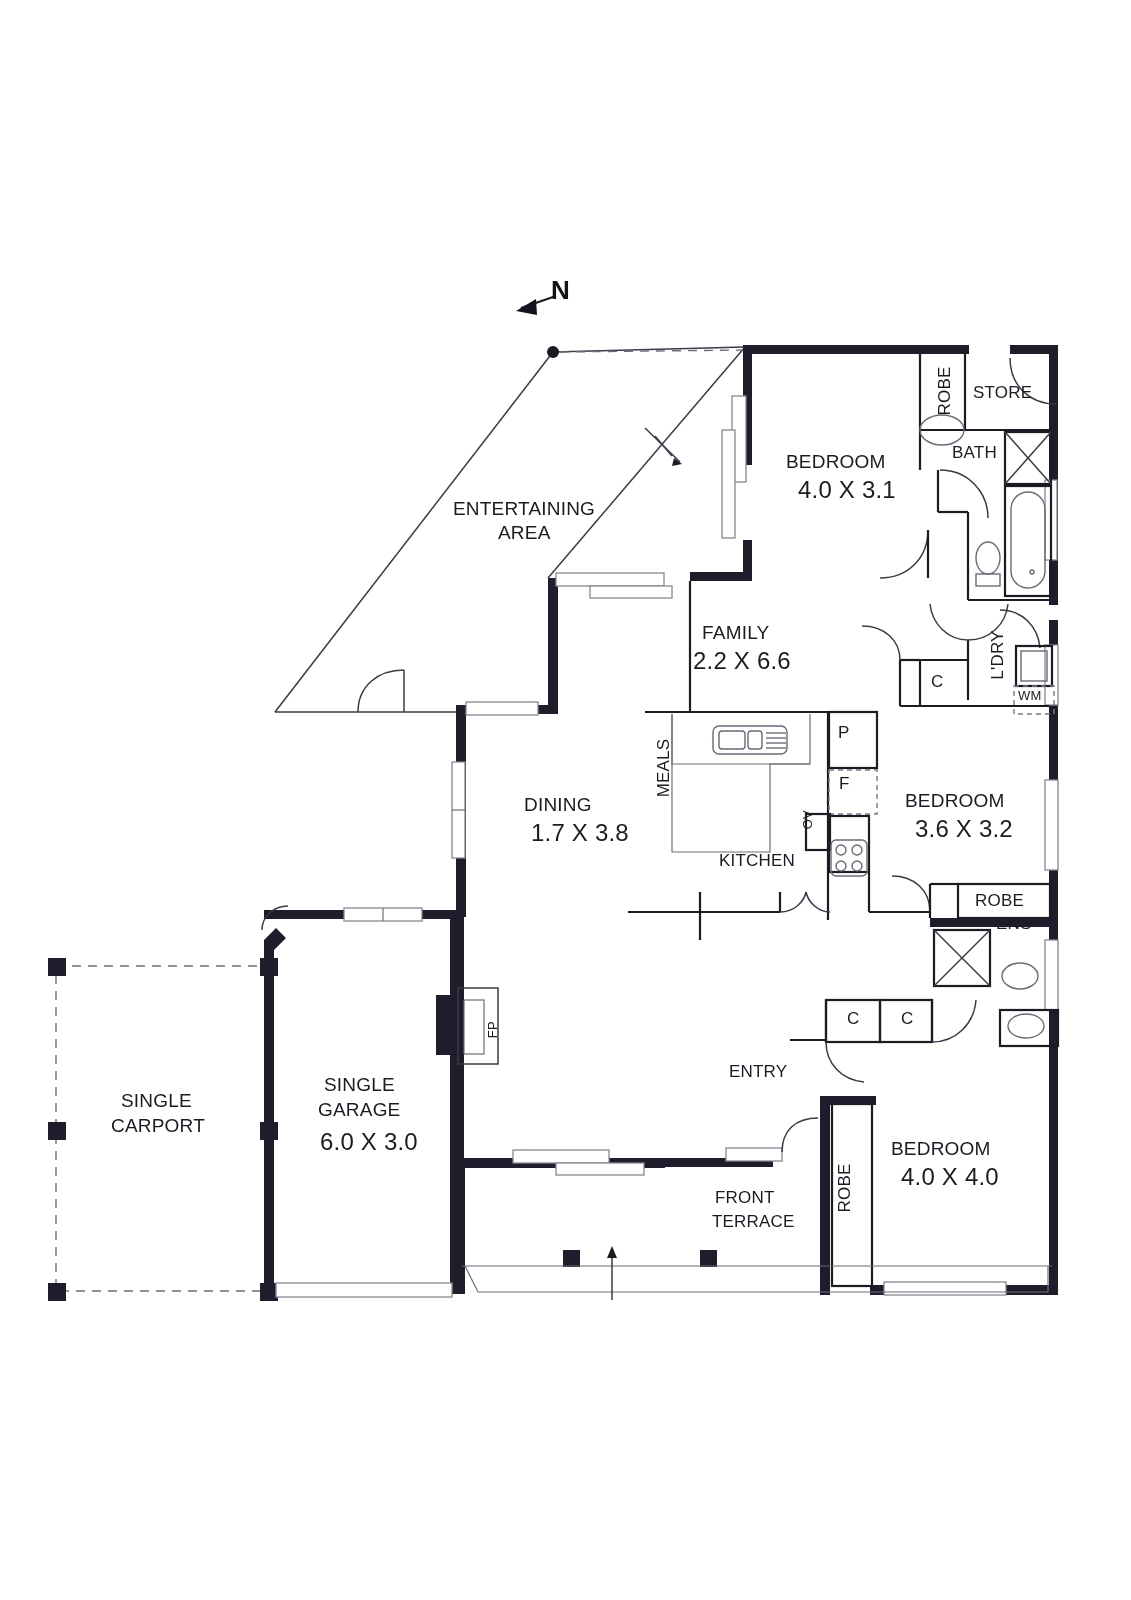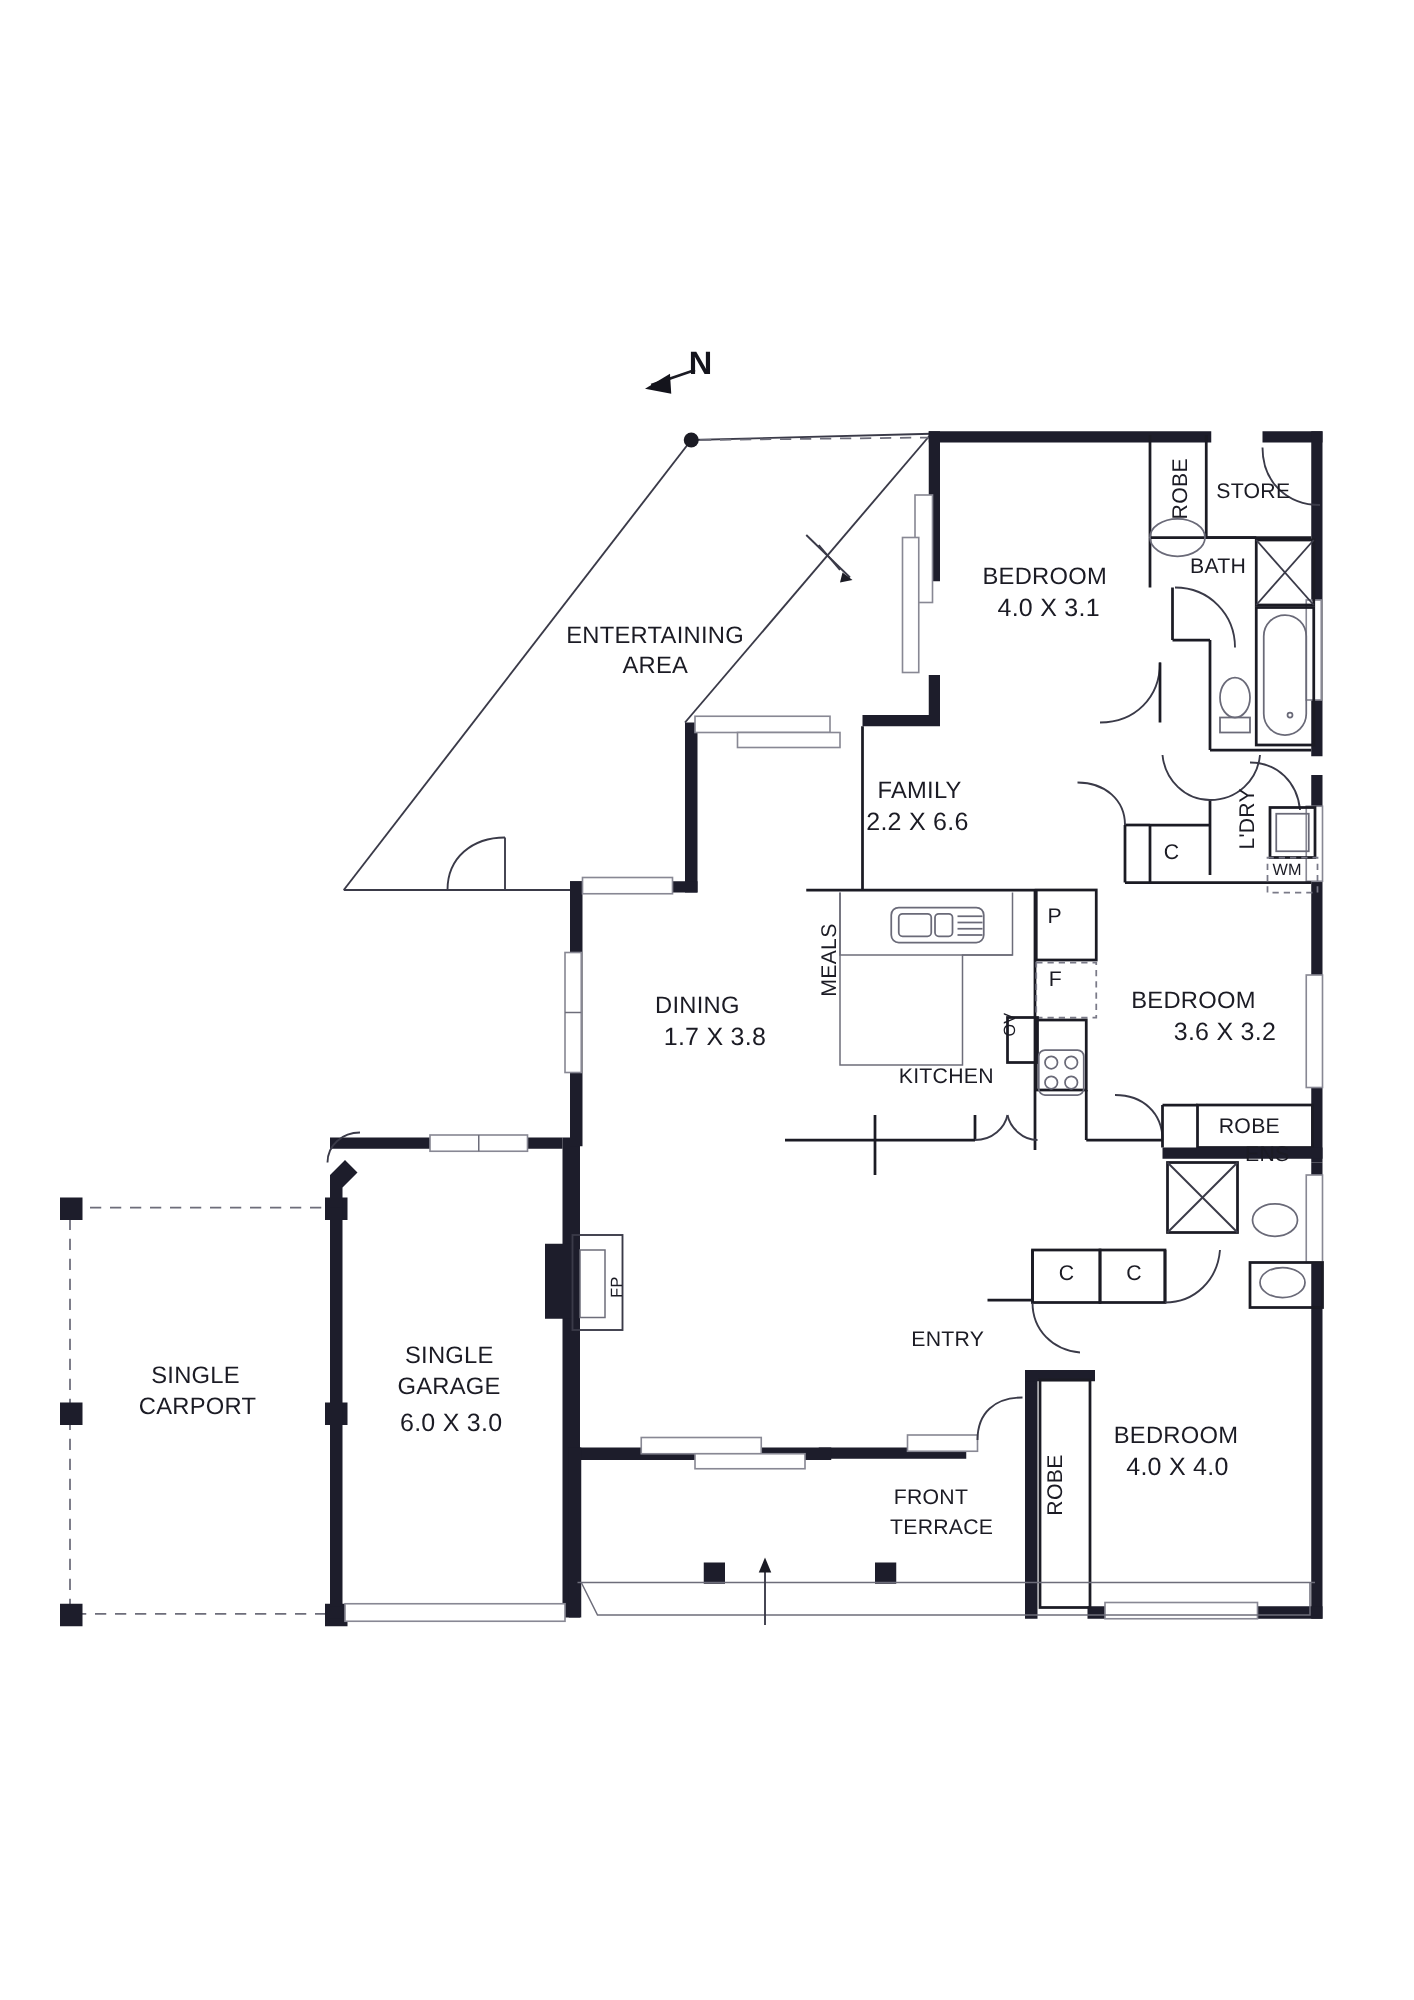--- a/index.html
+++ b/index.html
@@ -23,21 +23,21 @@
   .rlabel {
     position: absolute;
     font-family: "Liberation Sans", sans-serif;
     color: #1b1b24;
     text-align: center;
     white-space: nowrap;
     line-height: 1.18;
     letter-spacing: 0.2px;
   }
   .rname { font-size: 19px; }
-  .rdim  { font-size: 20px; }
+  .rdim  { font-size: 24px; }
   .small { font-size: 17px; }
   .tiny  { font-size: 13px; }
   .rot90 { transform: rotate(-90deg); }
   .northL { font-size: 26px; font-weight: 700; color:#14141c; }
 </style>
 </head>
 <body>
 
 <svg id="plan" viewBox="0 0 1131 1600">
   <defs>
@@ -329,21 +329,21 @@
 <div class="rlabel tiny rot90" style="left:787px; top:812px; width:42px;">OV</div>
 
 <div class="rlabel rname" style="left:524px; top:794px;">DINING</div>
 <div class="rlabel rdim" style="left:531px; top:819px;">1.7 X 3.8</div>
 
 <div class="rlabel small rot90" style="left:963px; top:645px; width:70px;">L'DRY</div>
 <div class="rlabel small" style="left:931px; top:672px;">C</div>
 <div class="rlabel tiny" style="left:1018px; top:688px;">WM</div>
 
 <div class="rlabel rname" style="left:905px; top:790px;">BEDROOM</div>
-<div class="rlabel rdim" style="left:915px; top:815px;margin-left:24px;">3.6 X 3.2</div>
+<div class="rlabel rdim" style="left:915px; top:815px;">3.6 X 3.2</div>
 <div class="rlabel small" style="left:975px; top:891px;">ROBE</div>
 
 <div class="rlabel small" style="left:996px; top:914px;">ENS</div>
 <div class="rlabel small" style="left:847px; top:1009px;">C</div>
 <div class="rlabel small" style="left:901px; top:1009px;">C</div>
 
 <div class="rlabel rname" style="left:891px; top:1138px;">BEDROOM</div>
 <div class="rlabel rdim" style="left:901px; top:1163px;">4.0 X 4.0</div>
 <div class="rlabel small rot90" style="left:810px; top:1178px; width:70px;">ROBE</div>
 

